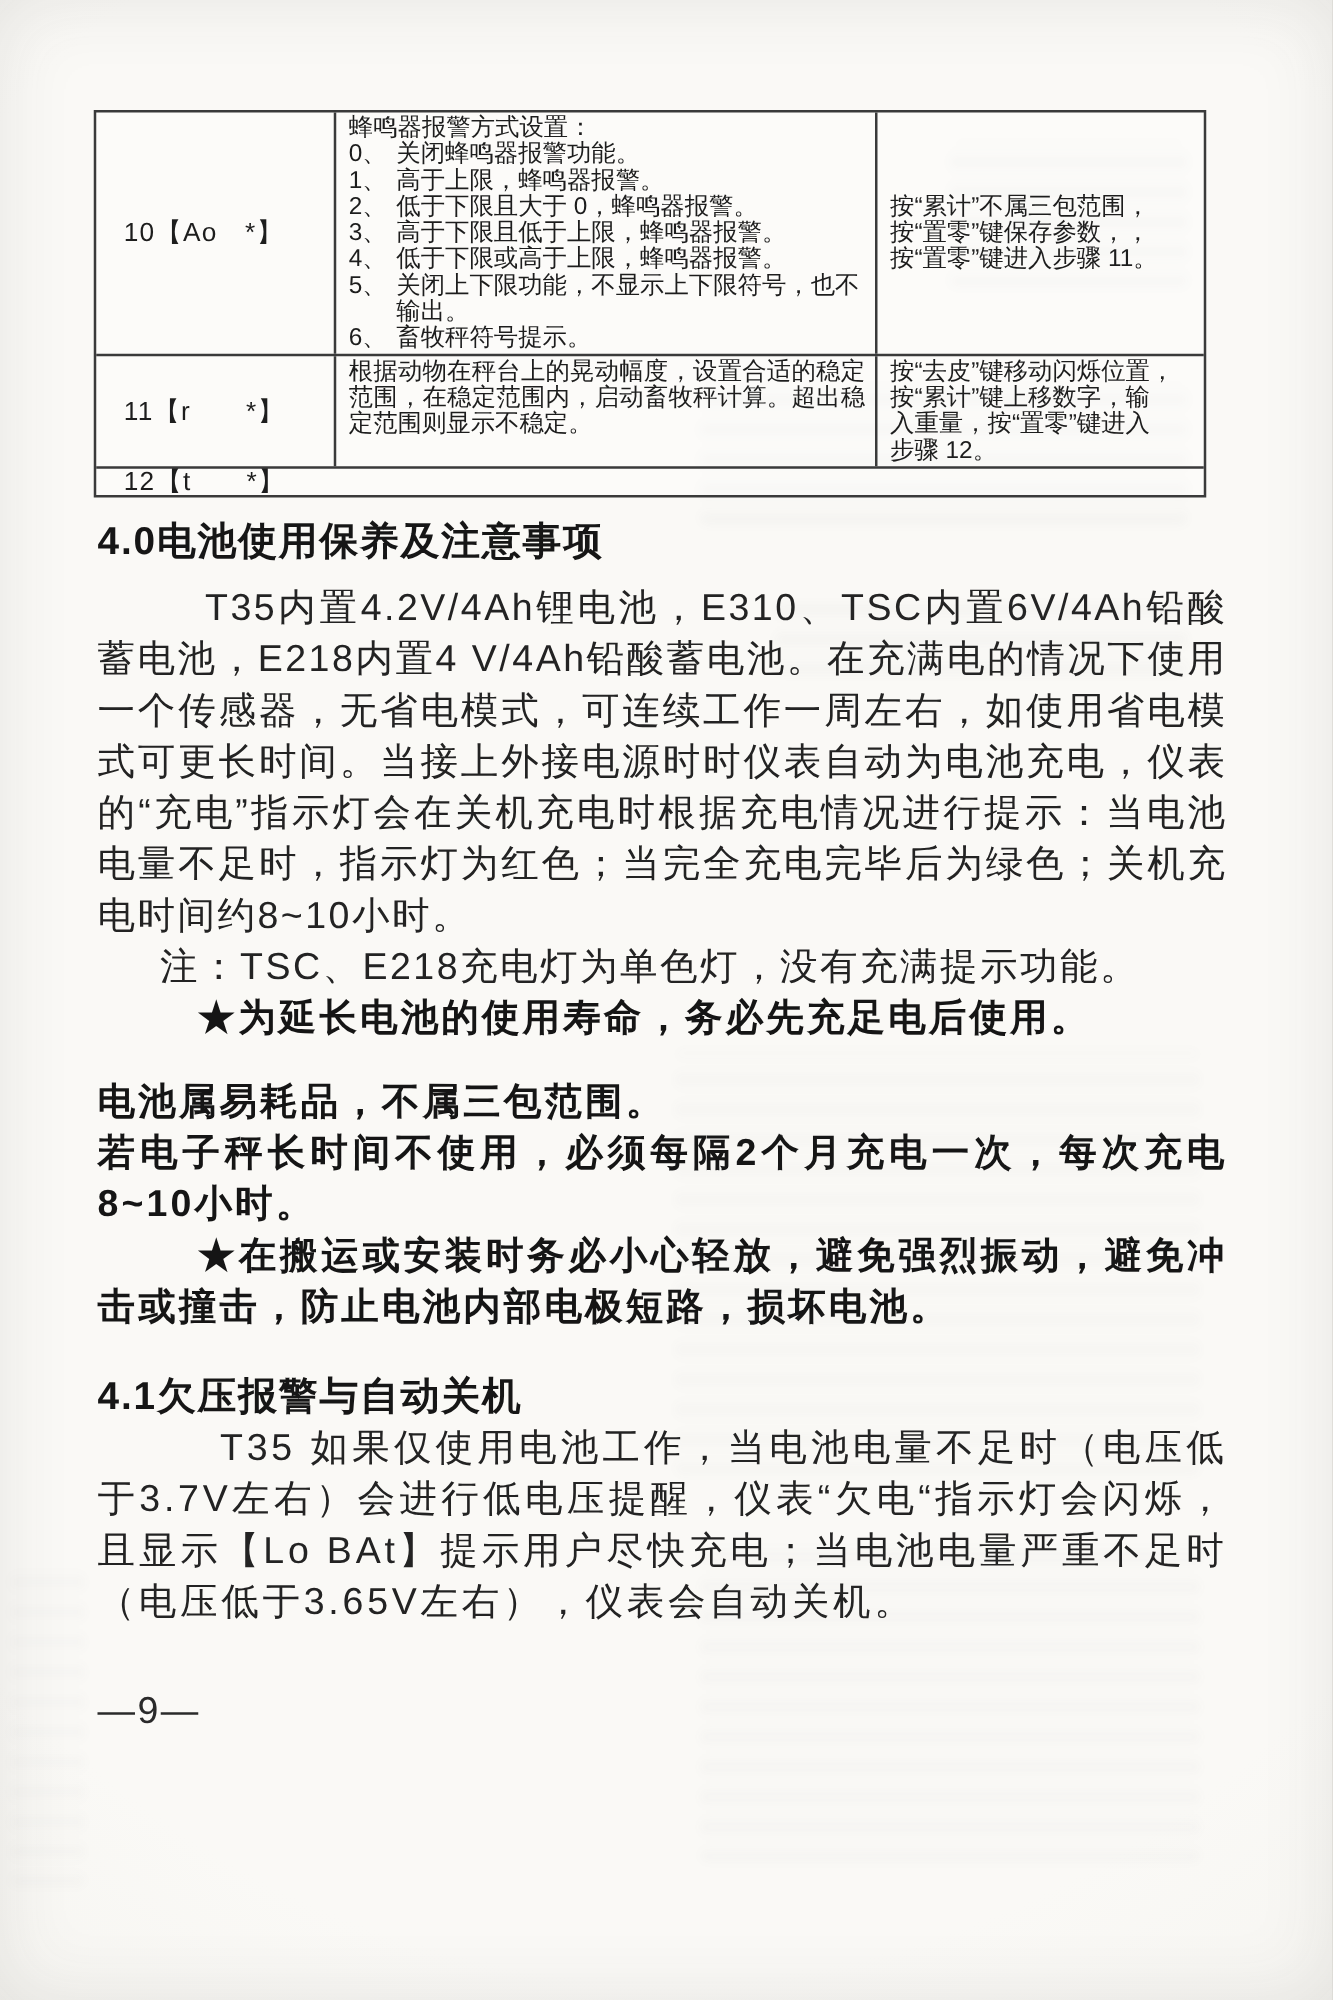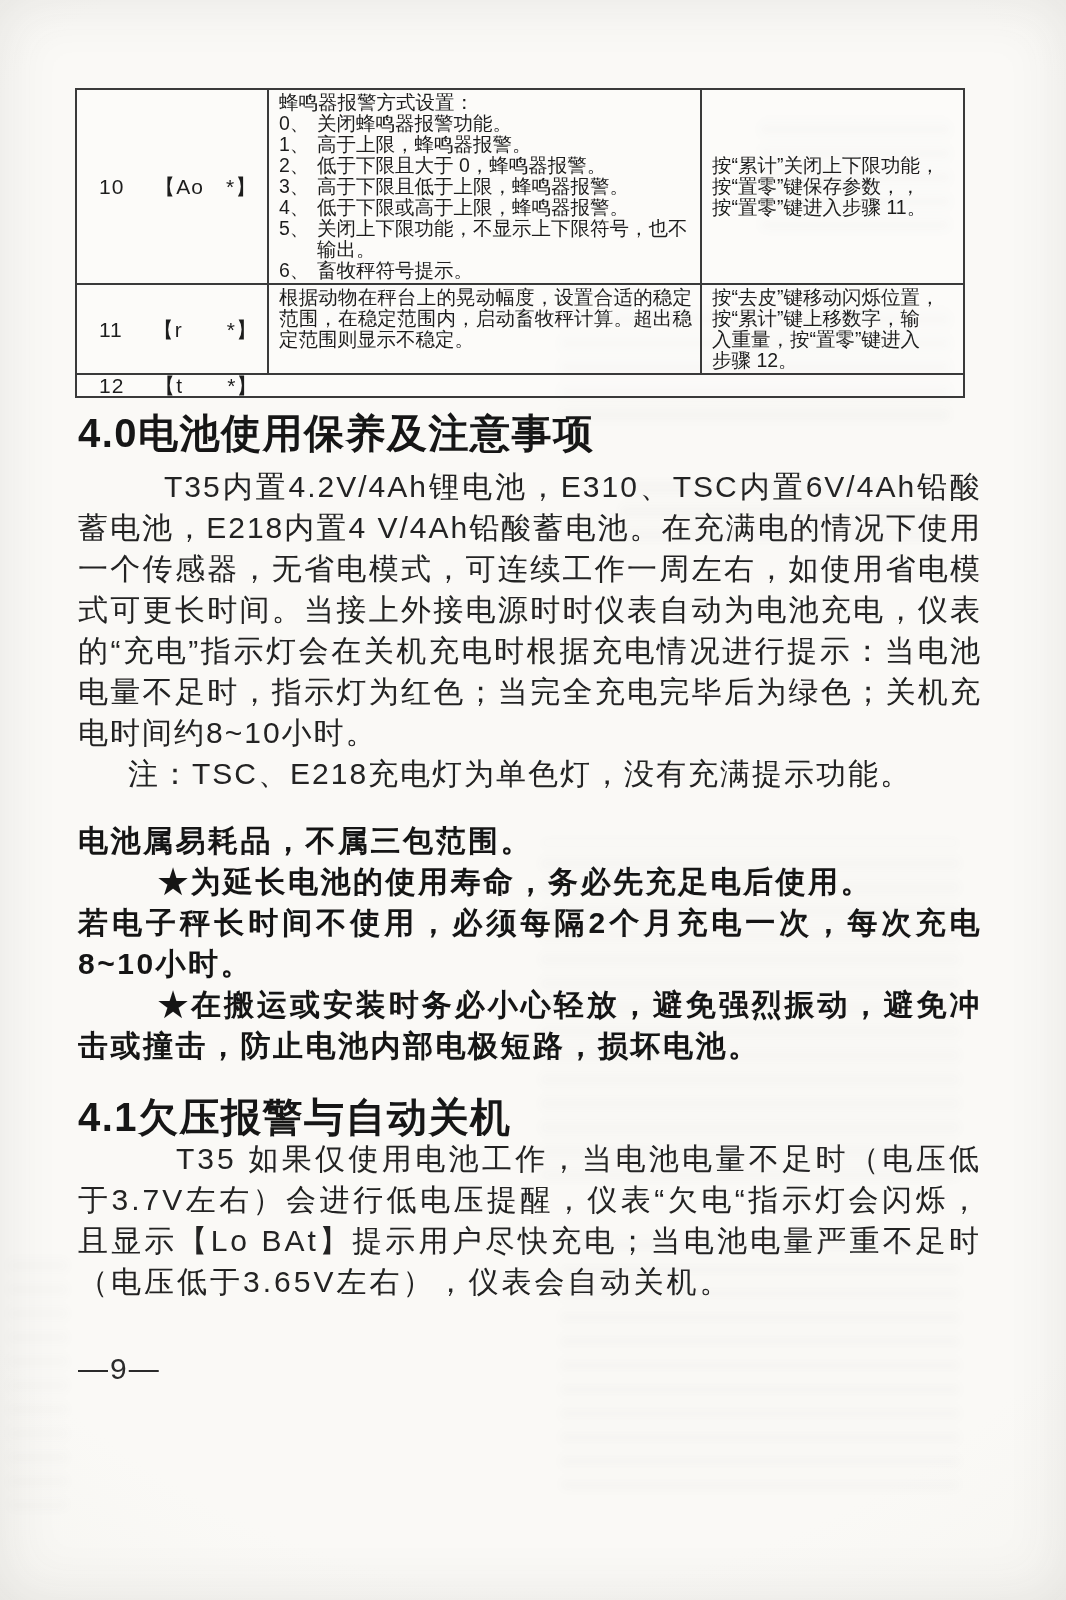--- a/index.html
+++ b/index.html
@@ -47,21 +47,21 @@
     font-size:19.5px;
     line-height:21px;
     color:#1d1d1d;
   }
   .t-row { display:grid; grid-template-columns:190px 433px 263px; }
   .t-row + .t-row { border-top:2px solid #3a3a3a; }
   .t-row > .c2, .t-row > .c3 { border-left:2px solid #3a3a3a; }
 
   .c1 {
     display:flex; align-items:center;
-    padding-left:22px; gap:30px;
+    padding-left:22px; 
     font-size:21px; letter-spacing:1px;
   }
   .c2 { padding:2px 8px 2px 10px; }
   .c3 { padding:2px 6px 2px 10px; display:flex; flex-direction:column; }
   .c3.vcenter { justify-content:center; }
   .c3 .aline { white-space:nowrap; }
   .desc-title { }
   .item { display:flex; }
   .item .num { flex:none; width:38px; }
   .item .txt { flex:1; }
@@ -71,21 +71,21 @@
   .page-text { padding:0 84px 0 78px; }
   .para {
     margin:0;
     font-size:30px; line-height:41px;
     letter-spacing:2px;
     text-align:justify;
     color:#232323;
   }
   .h-sec {
     margin:0;
-    font-size:40px; line-height:42px;
+    font-size:31px; line-height:42px;
     font-weight:bold; letter-spacing:1.5px;
     color:#161616;
   }
   .note-exceptions { margin-top:16px; text-indent:50px; }
   .h40 { margin-top:14px; }
   .para-battery { margin-top:12px; text-indent:86px; }
   .note-charge { text-indent:50px; }
   .bold-note { font-weight:bold; font-size:30px; letter-spacing:2.5px; color:#151515; }
   .bold-scope { margin-top:26px; }
   .bold-charge-first { text-indent:80px; }
@@ -142,21 +142,21 @@
         <div class="item">
           <span class="num">5、</span>
           <span class="txt">关闭上下限功能，不显示上下限符号，也不输出。</span>
         </div>
         <div class="item">
           <span class="num">6、</span>
           <span class="txt">畜牧秤符号提示。</span>
         </div>
       </div>
       <div class="c3 vcenter">
-        <div class="aline">按“累计”关闭上下限功能，</div>
+        <div class="aline">按“累计”不属三包范围，</div>
         <div class="aline">按“置零”键保存参数，，</div>
         <div class="aline">按“置零”键进入步骤 11。</div>
       </div>
     </div>
 
     <div class="t-row">
       <div class="c1">
         <span>11</span>
         <span>【r　　*】</span>
       </div>
@@ -182,24 +182,24 @@
 
   <div class="page-text">
 
 
     <h2 class="h-sec h40">4.0电池使用保养及注意事项</h2>
 
     <p class="para para-battery">T35内置4.2V/4Ah锂电池，E310、TSC内置6V/4Ah铅酸蓄电池，E218内置4 V/4Ah铅酸蓄电池。在充满电的情况下使用一个传感器，无省电模式，可连续工作一周左右，如使用省电模式可更长时间。当接上外接电源时时仪表自动为电池充电，仪表的“充电”指示灯会在关机充电时根据充电情况进行提示：当电池电量不足时，指示灯为红色；当完全充电完毕后为绿色；关机充电时间约8~10小时。</p>
 
     <p class="para note-charge">注：TSC、E218充电灯为单色灯，没有充满提示功能。</p>
 
+    <p class="para bold-note bold-charge-first">★为延长电池的使用寿命，务必先充足电后使用。</p>
+
     <p class="para bold-note bold-scope">电池属易耗品，不属三包范围。</p>
 
-    <p class="para bold-note bold-charge-first">★为延长电池的使用寿命，务必先充足电后使用。</p>
-
     <p class="para bold-note bold-recharge">若电子秤长时间不使用，必须每隔2个月充电一次，每次充电8~10小时。</p>
 
     <p class="para bold-note bold-handle">★在搬运或安装时务必小心轻放，避免强烈振动，避免冲击或撞击，防止电池内部电极短路，损坏电池。</p>
 
     <h2 class="h-sec h41">4.1欠压报警与自动关机</h2>
 
     <p class="para para-lowvolt">T35 如果仅使用电池工作，当电池电量不足时（电压低于3.7V左右）会进行低电压提醒，仪表“欠电“指示灯会闪烁，且显示【Lo BAt】提示用户尽快充电；当电池电量严重不足时（电压低于3.65V左右），仪表会自动关机。</p>
 
     <div class="page-number">—9—</div>
 

